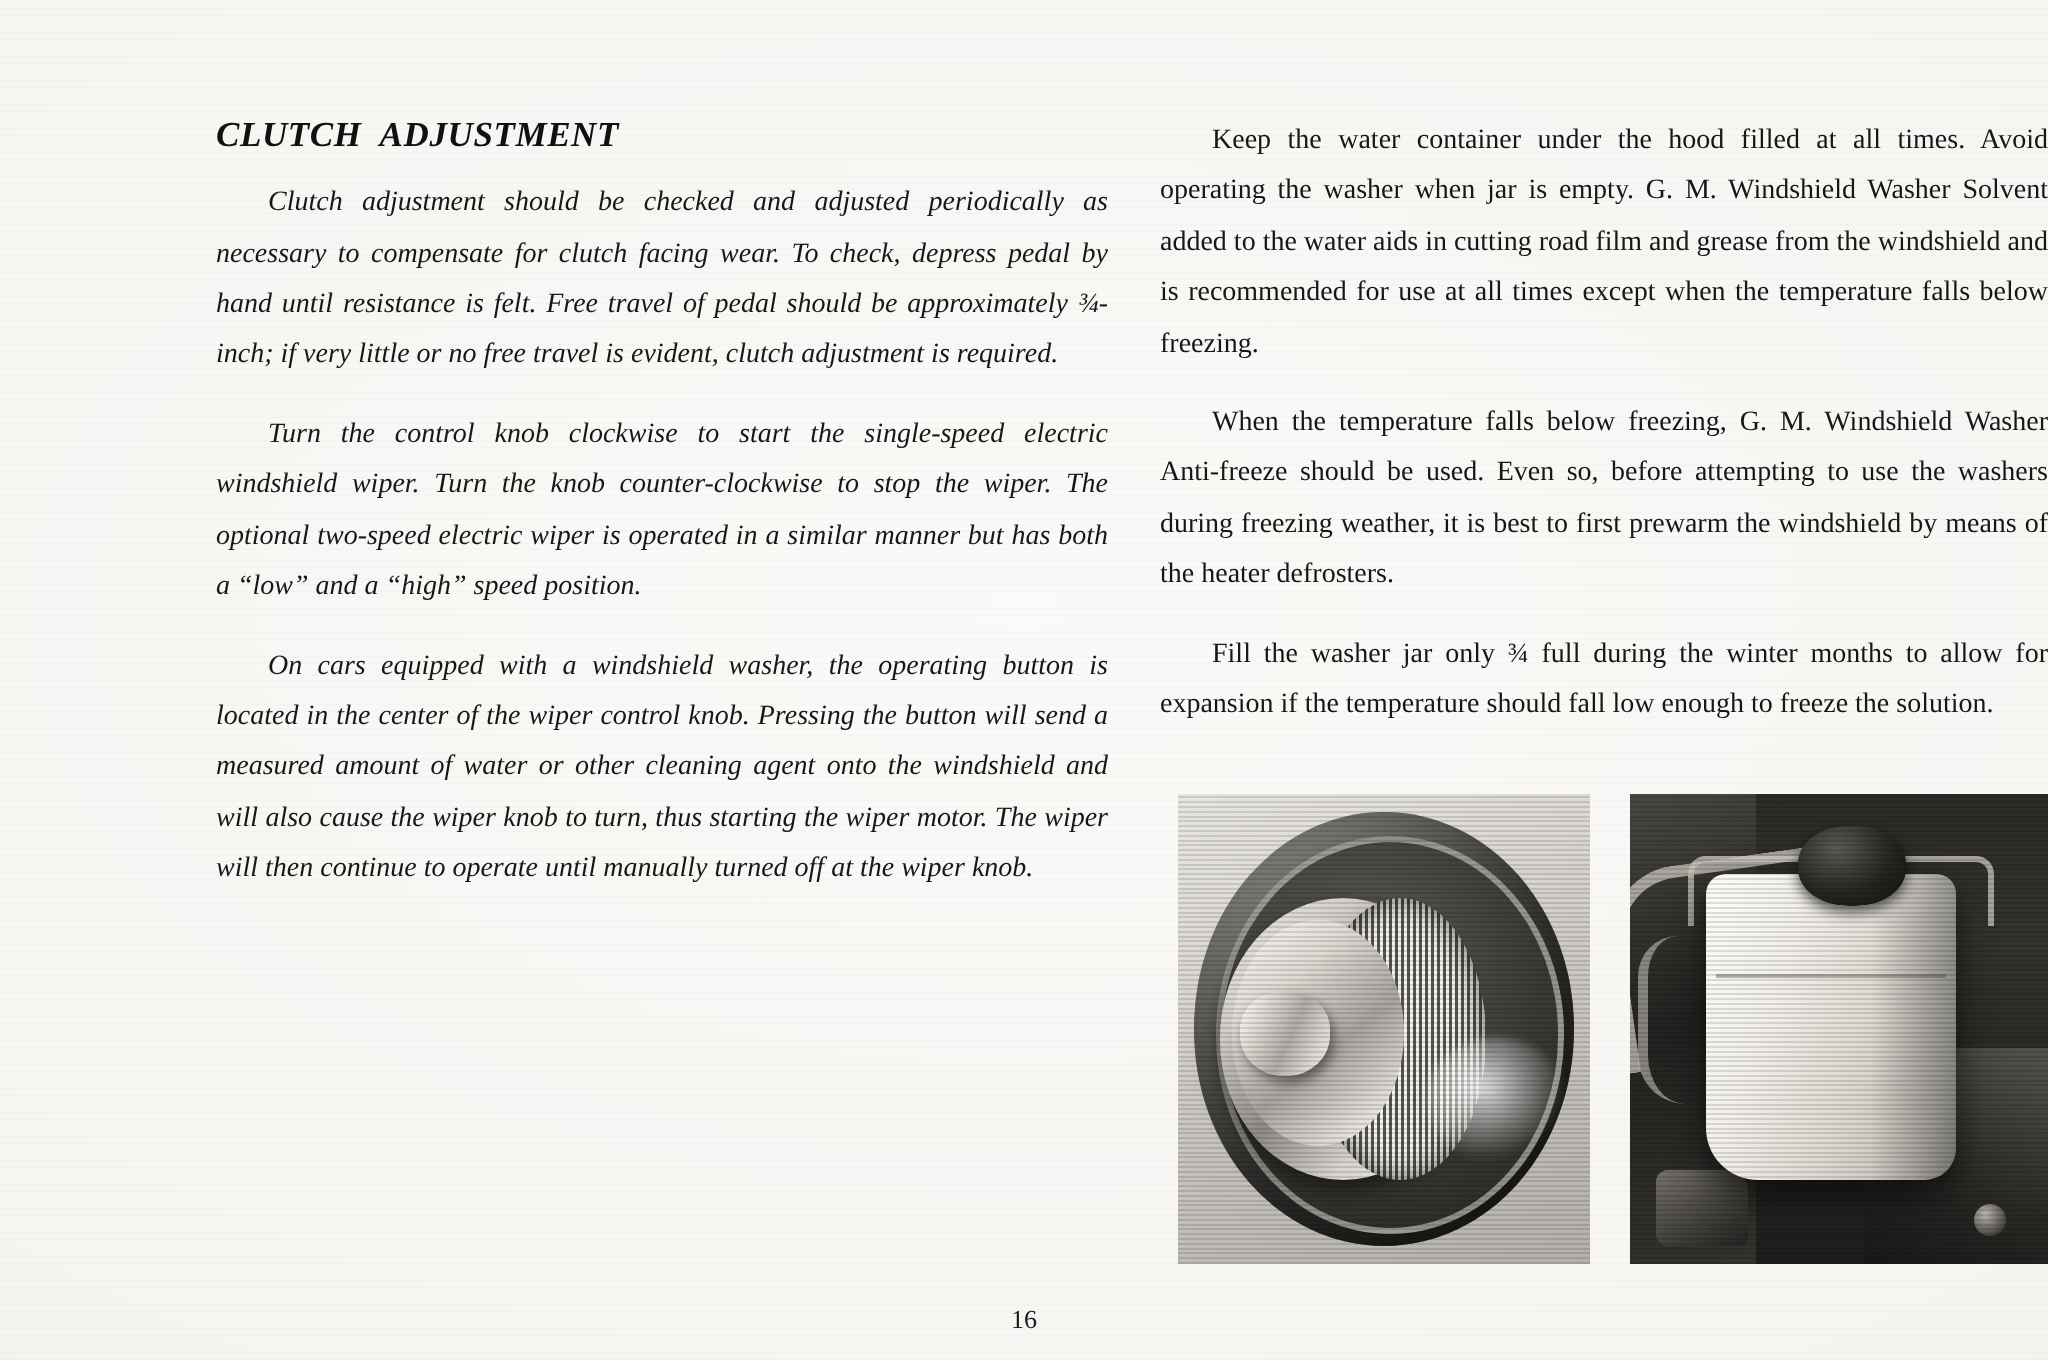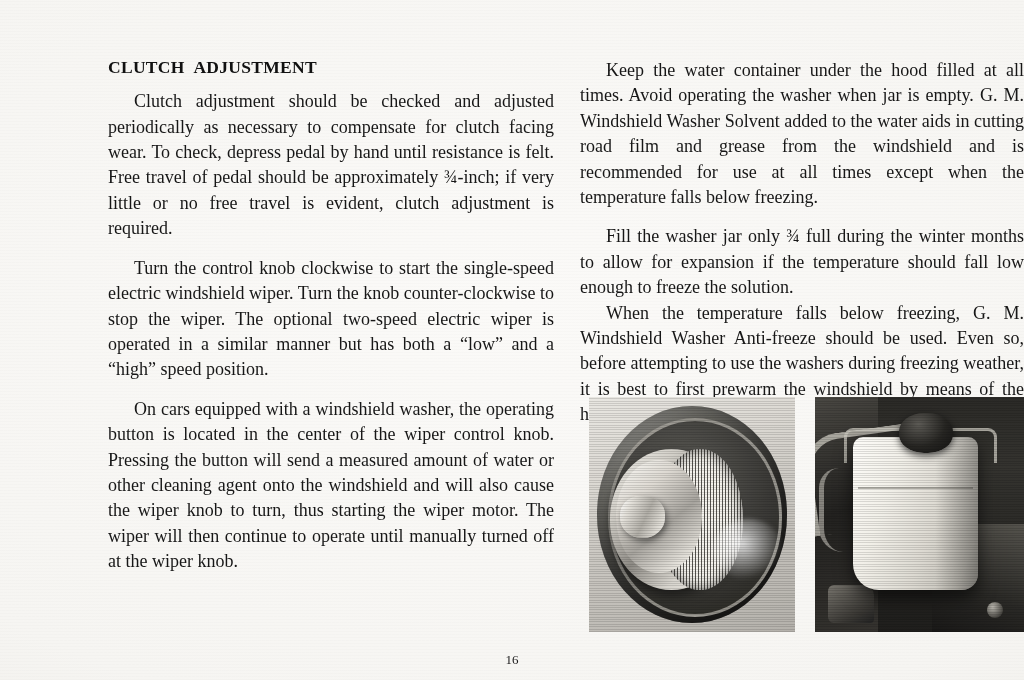--- a/index.html
+++ b/index.html
@@ -34,37 +34,37 @@
 
   .page {
     position: absolute;
     inset: 0;
   }
 
   .column {
     position: absolute;
     top: 58px;
   }
-  .col-left  { left: 108px; width: 446px; }
+  .col-left  { left: 108px; width: 446px; font-style: italic; }
   .col-right { left: 580px; width: 444px; }
 
   h2.section-heading {
     font-size: 17.5px;
     font-weight: bold;
     letter-spacing: 0.3px;
     word-spacing: 5px;
     margin: 0 0 12px 0;
     line-height: 1.1;
     color: #111;
     font-family: "Liberation Serif", "DejaVu Serif", serif;
   }
   h2.section-heading.spaced-above { margin-top: 34px; }
 
   p.body-text {
-    font-size: 18px;
+    font-size: 14px;
     line-height: 25.4px;
     text-align: justify;
     text-justify: inter-word;
     margin: 0 0 14px 0;
     text-indent: 26px;
     color: #171717;
     hyphens: none;
   }
   p.body-text.tight { margin-bottom: 0; }
 
@@ -303,22 +303,22 @@
     <h2 class="section-heading">CLUTCH ADJUSTMENT</h2>
     <p class="body-text">Clutch adjustment should be checked and adjusted periodically as necessary to compensate for clutch facing wear. To check, depress pedal by hand until resistance is felt. Free travel of pedal should be approximately ¾-inch; if very little or no free travel is evident, clutch adjustment is required.</p>
 
     <p class="body-text">Turn the control knob clockwise to start the single-speed electric windshield wiper. Turn the knob counter-clockwise to stop the wiper. The optional two-speed electric wiper is operated in a similar manner but has both a “low” and a “high” speed position.</p>
 
     <p class="body-text tight">On cars equipped with a windshield washer, the operating button is located in the center of the wiper control knob. Pressing the button will send a measured amount of water or other cleaning agent onto the windshield and will also cause the wiper knob to turn, thus starting the wiper motor. The wiper will then continue to operate until manually turned off at the wiper knob.</p>
   </div>
 
   <div class="column col-right">
     <p class="body-text">Keep the water container under the hood filled at all times. Avoid operating the washer when jar is empty. G. M. Windshield Washer Solvent added to the water aids in cutting road film and grease from the windshield and is recommended for use at all times except when the temperature falls below freezing.</p>
+    <p class="body-text">When the temperature falls below freezing, G. M. Windshield Washer Anti-freeze should be used. Even so, before attempting to use the washers during freezing weather, it is best to first prewarm the windshield by means of the heater defrosters.</p>
     <p class="body-text tight">Fill the washer jar only ¾ full during the winter months to allow for expansion if the temperature should fall low enough to freeze the solution.</p>
-    <p class="body-text">When the temperature falls below freezing, G. M. Windshield Washer Anti-freeze should be used. Even so, before attempting to use the washers during freezing weather, it is best to first prewarm the windshield by means of the heater defrosters.</p>
   </div>
 
   <div class="photo photo-wiper-knob">
     <div class="knob-scene">
       <div class="knob-bezel"></div>
       <div class="knob-bezel-rim"></div>
       <div class="knob-outer"></div>
       <div class="knob-knurl"></div>
       <div class="knob-face"></div>
       <div class="knob-button"></div>

